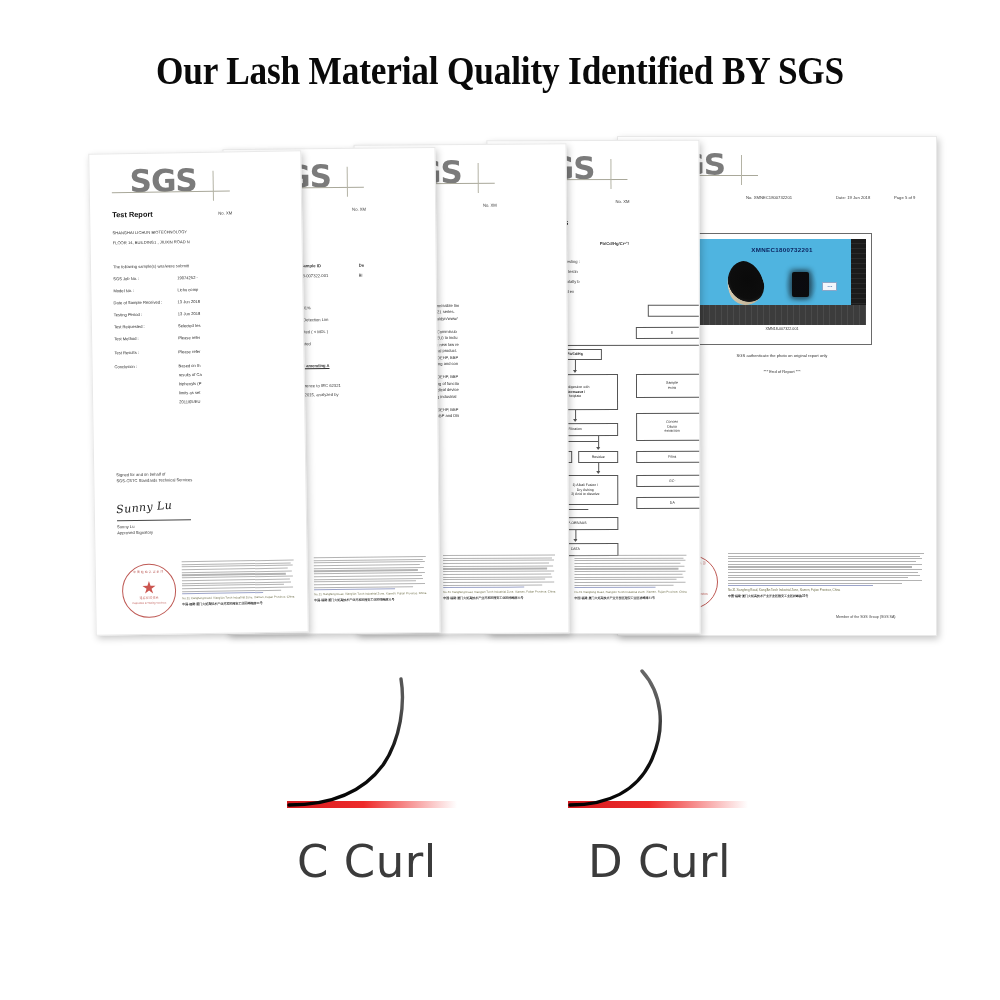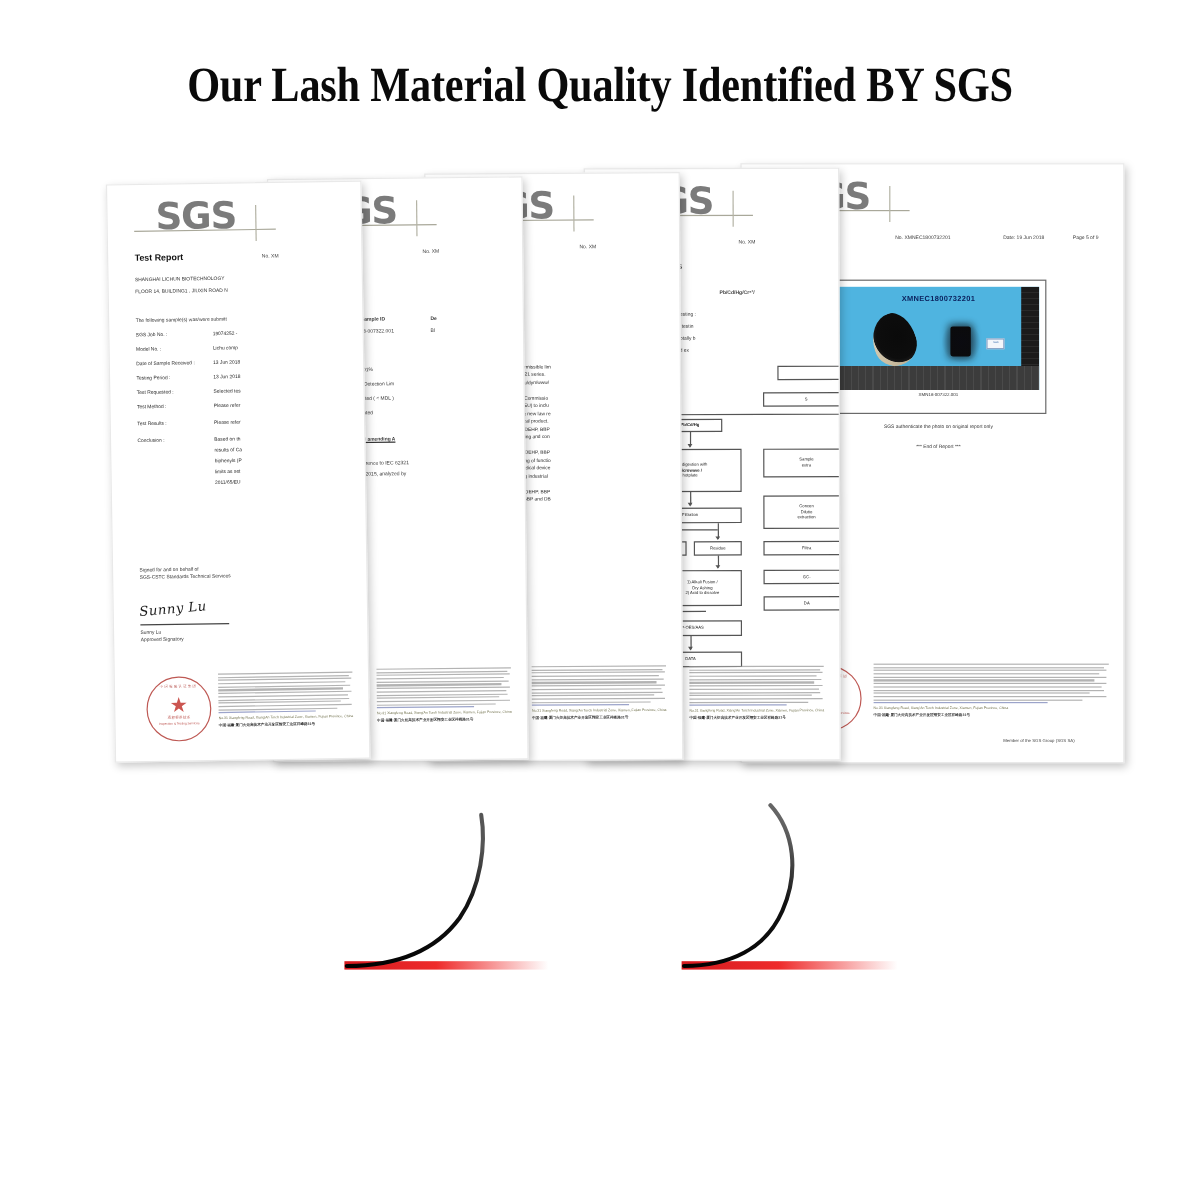--- a/index.html
+++ b/index.html
@@ -743,34 +743,36 @@
         </linearGradient>
         <linearGradient id="clash" x1="0" y1="1" x2="0.7" y2="0">
           <stop offset="0%" stop-color="#000000"></stop>
           <stop offset="70%" stop-color="#111111"></stop>
           <stop offset="100%" stop-color="#555555"></stop>
         </linearGradient>
       </defs>
       <rect x="22" y="146" width="170" height="7" fill="url(#cbase)"></rect>
       <path d="M24,150 C62,150 96,140 118,110 C136,84 140,48 136,24" fill="none" stroke="url(#clash)" stroke-width="3.4" stroke-linecap="round"></path>
     </svg>
+    <div class="curl-label" style="left:32px; top:190px;">C Curl</div>
   </div>
 
   <div class="curl-group" style="left:560px; top:0px; width:210px; height:300px;">
     <svg class="curl-svg" width="210" height="175" viewBox="0 0 210 175" style="left:0; top:10px;">
       <defs>
         <linearGradient id="dbase" x1="0" y1="0" x2="1" y2="0">
           <stop offset="0%" stop-color="#d51b1f"></stop>
           <stop offset="45%" stop-color="#ee2b2b"></stop>
           <stop offset="100%" stop-color="#ffffff"></stop>
         </linearGradient>
         <linearGradient id="dlash" x1="0" y1="1" x2="0.8" y2="0">
           <stop offset="0%" stop-color="#000000"></stop>
           <stop offset="70%" stop-color="#111111"></stop>
           <stop offset="100%" stop-color="#666666"></stop>
         </linearGradient>
       </defs>
       <rect x="8" y="146" width="180" height="7" fill="url(#dbase)"></rect>
       <path d="M10,150 C48,150 78,136 92,104 C106,72 102,38 82,16" fill="none" stroke="url(#dlash)" stroke-width="3.4" stroke-linecap="round"></path>
     </svg>
+    <div class="curl-label" style="left:28px; top:190px;">D Curl</div>
   </div>
 
 </div>
 
 </body></html>

